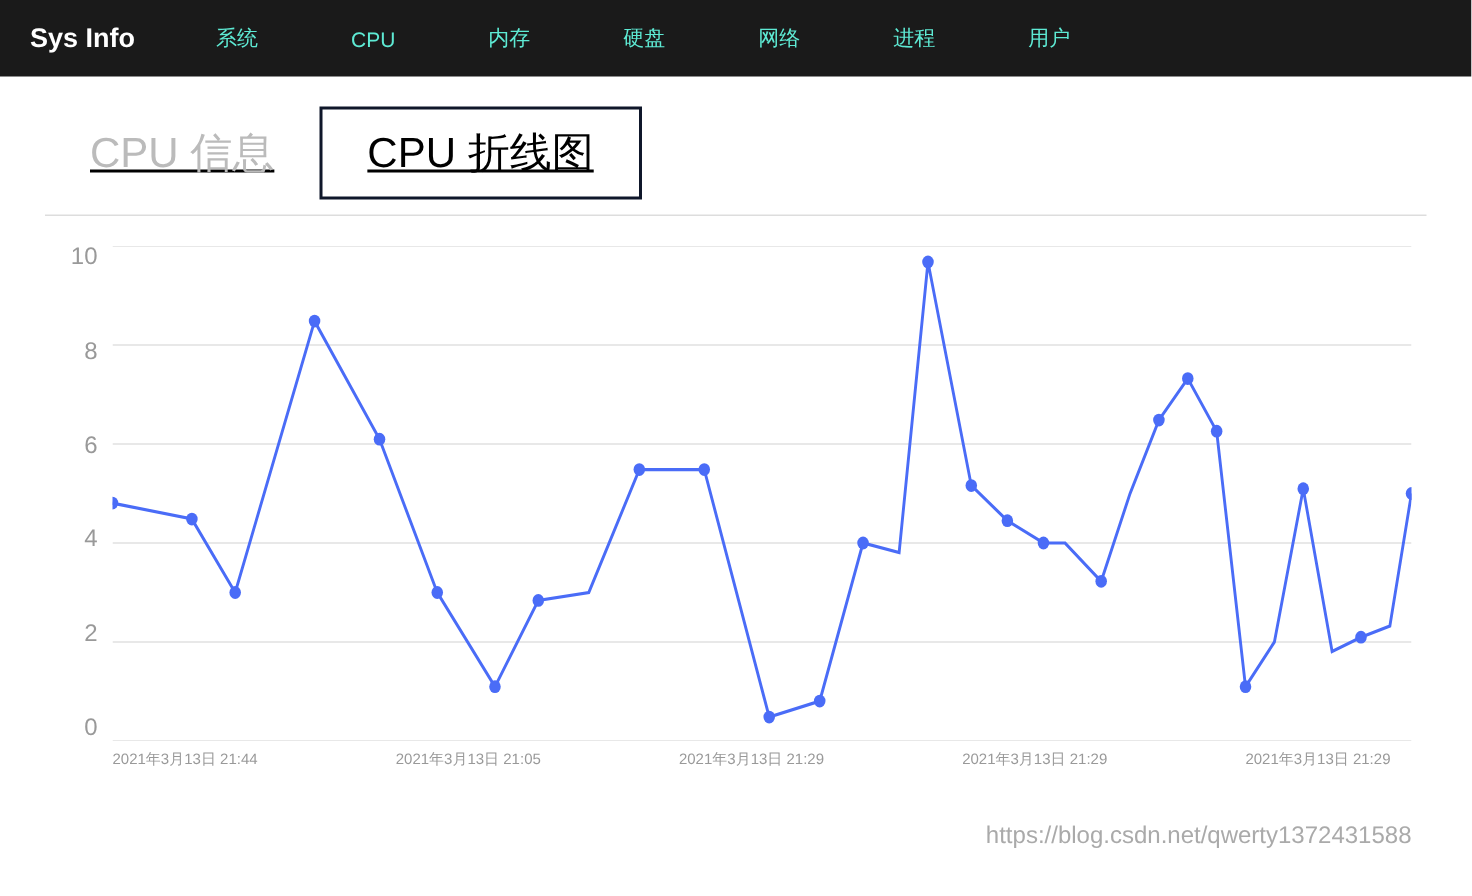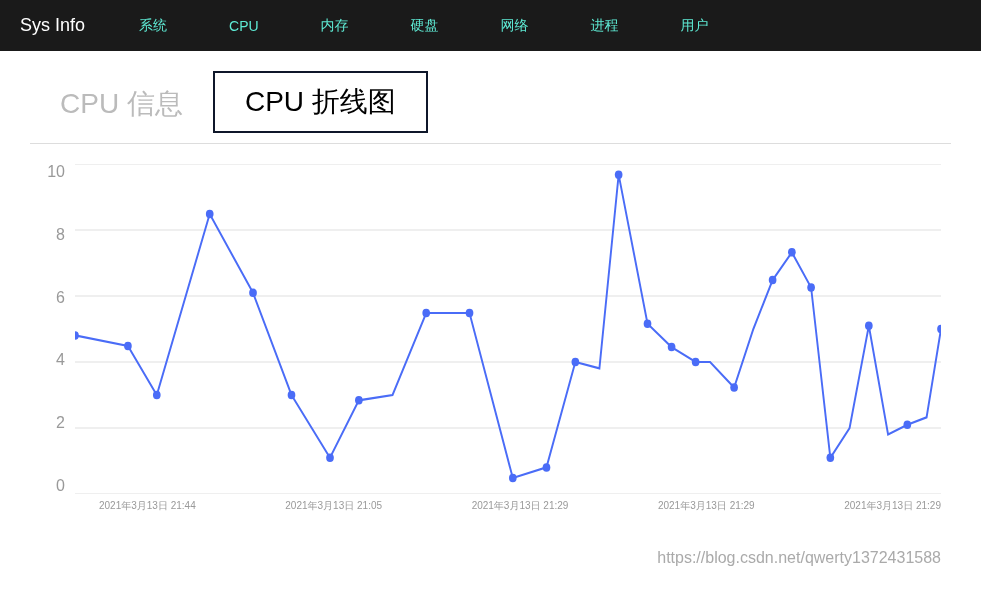--- a/index.html
+++ b/index.html
@@ -10,41 +10,42 @@
       background: #1a1a1a;
       height: 51px;
       display: flex;
       align-items: center;
       padding: 0 20px;
       gap: 30px;
     }
     .navbar-brand {
       color: #fff;
       font-size: 18px;
-      font-weight: normal;
+      font-weight: bold;
     }
     .navbar-item {
       color: #5eead4;
       font-size: 14px;
       cursor: pointer;
       padding: 5px 8px;
       margin-left: 16px;
     }
 
     
     .main {
       padding: 20px 30px;
     }
 
     
     .tabs {
       display: flex;
-      align-items: flex-end;
+      align-items: center;
       gap: 0;
       margin-bottom: 10px;
+      text-decoration: underline;
     }
     .tab {
       font-size: 28px;
       color: #bbb;
       padding: 10px 30px;
       cursor: pointer;
       position: relative;
     }
     .tab.active {
       color: #000;
@@ -82,27 +83,26 @@
     .y-label {
       font-size: 16px;
       color: #999;
       line-height: 1;
     }
 
     .x-axis {
       position: absolute;
       bottom: 0;
       left: 45px;
-      right: 10px;
+      right: 24px;
       height: 50px;
       display: flex;
       justify-content: space-between;
       align-items: flex-start;
       padding-top: 5px;
-      margin-left: 24px;
     }
     .x-label {
       font-size: 10px;
       color: #999;
       text-align: center;
     }
 
     
     .chart-svg {
       position: absolute;

